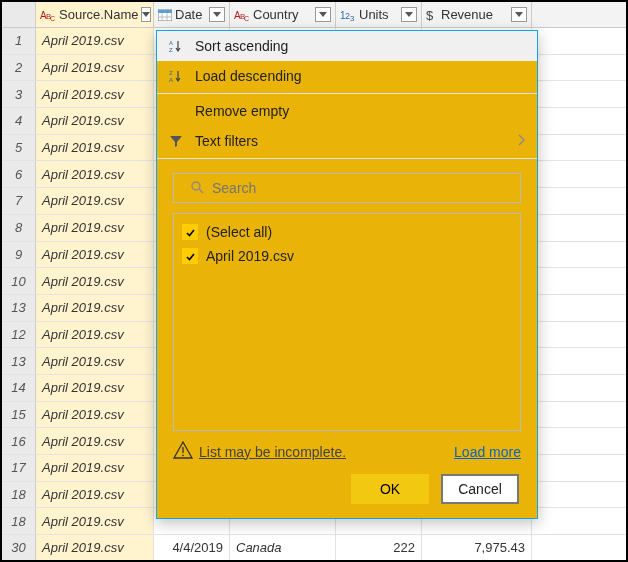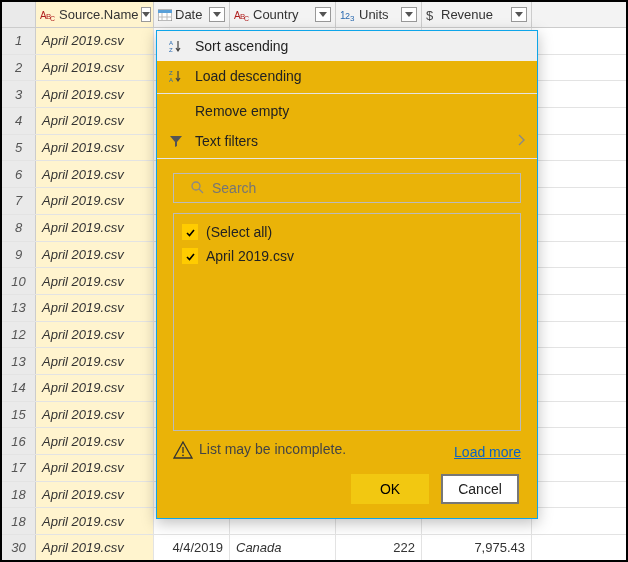--- a/index.html
+++ b/index.html
@@ -29,21 +29,21 @@
 .mlabel { flex: 1; }
 .chev { color: #888; }
 .search-wrap { padding: 12px 16px 6px 16px; }
 .search { border: 1px solid #bbb; height: 30px; display: flex; align-items: center; padding: 0 16px; gap: 8px; color: #888; }
 .search input { border: none; outline: none; flex: 1; font-size: 14px; color: #333; background: transparent; }
 .listbox { margin: 4px 16px 0 16px; border: 1px solid #bbb; height: 218px; padding: 6px 8px; }
 .opt { display: flex; align-items: center; height: 24px; gap: 8px; font-size: 14px; }
 .chk { width: 16px; height: 16px; background: #ffcc00; display: flex; align-items: center; justify-content: center; }
 .chk svg { width: 11px; height: 11px; }
 .footer1 { display: flex; align-items: center; padding: 10px 16px 2px 16px; font-size: 14px; }
-.warn { display: flex; align-items: flex-start; gap: 6px; color: #444; }
+.warn { display: flex; align-items: center; gap: 6px; color: #444; text-decoration: underline; }
 .loadmore { margin-left: auto; color: #0b63c4; cursor: pointer; text-decoration: underline; }
 .footer2 { display: flex; justify-content: flex-end; gap: 12px; padding: 10px 18px 14px 2px; }
 .btn { height: 30px; min-width: 78px; border: 1px solid #bbb; background: #fff; font-size: 14px; display: flex; align-items: center; justify-content: center; cursor: pointer; }
 .btn.primary { background: #f2c811; border-color: #f2c811; color: #000; }
 .btn.dbl { border: 2px solid #777; text-align: center; }
 .tbl-ic { display:inline-flex; }
 </style>
 </head>
 <body>
 

